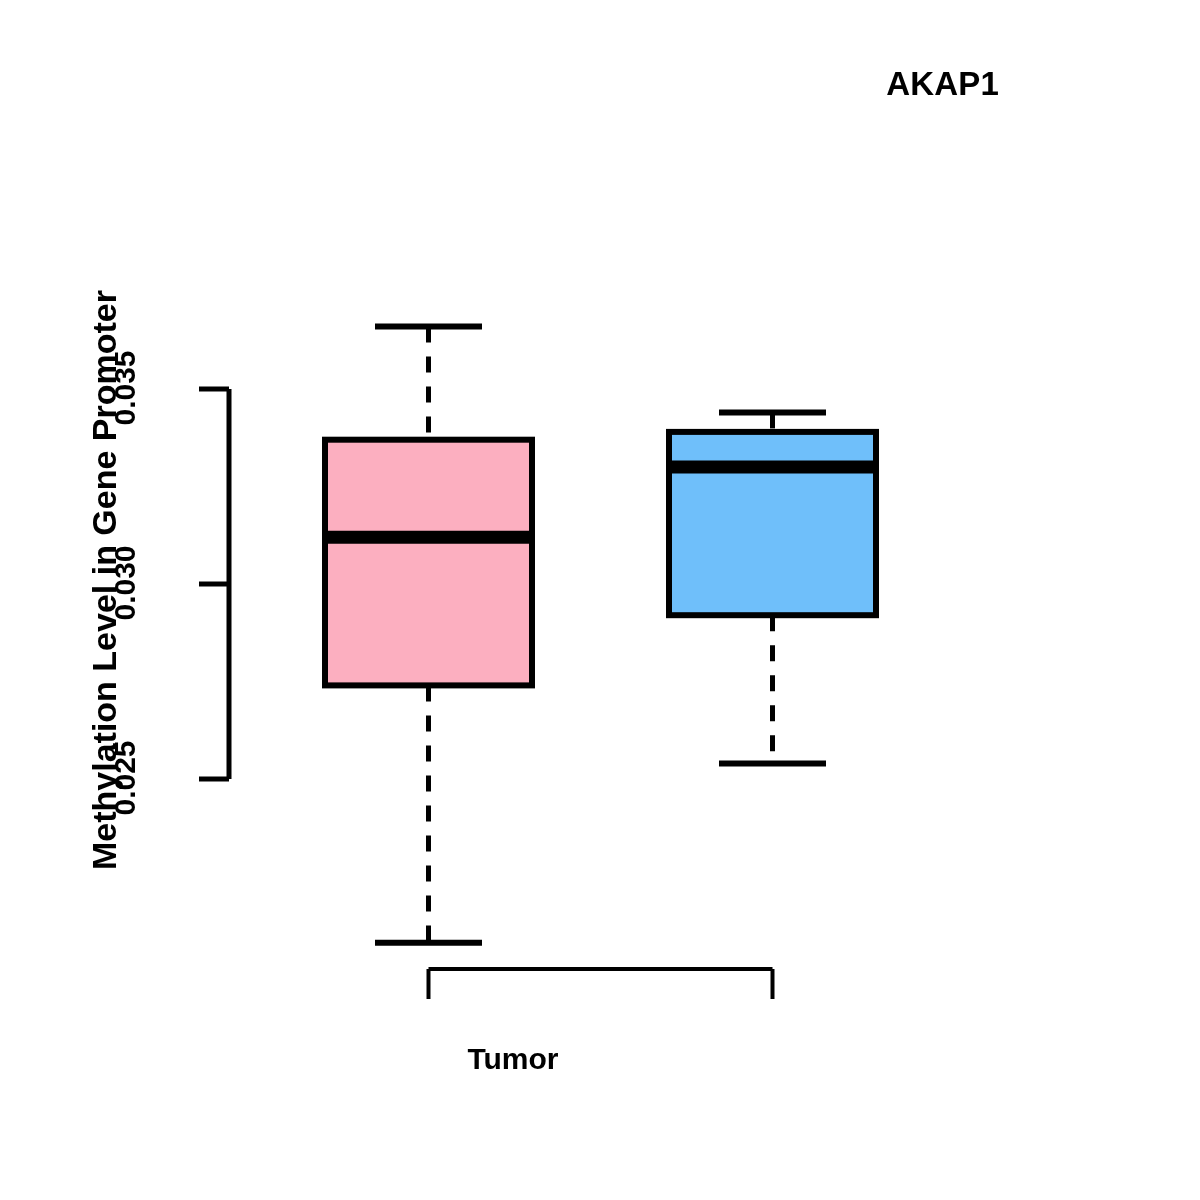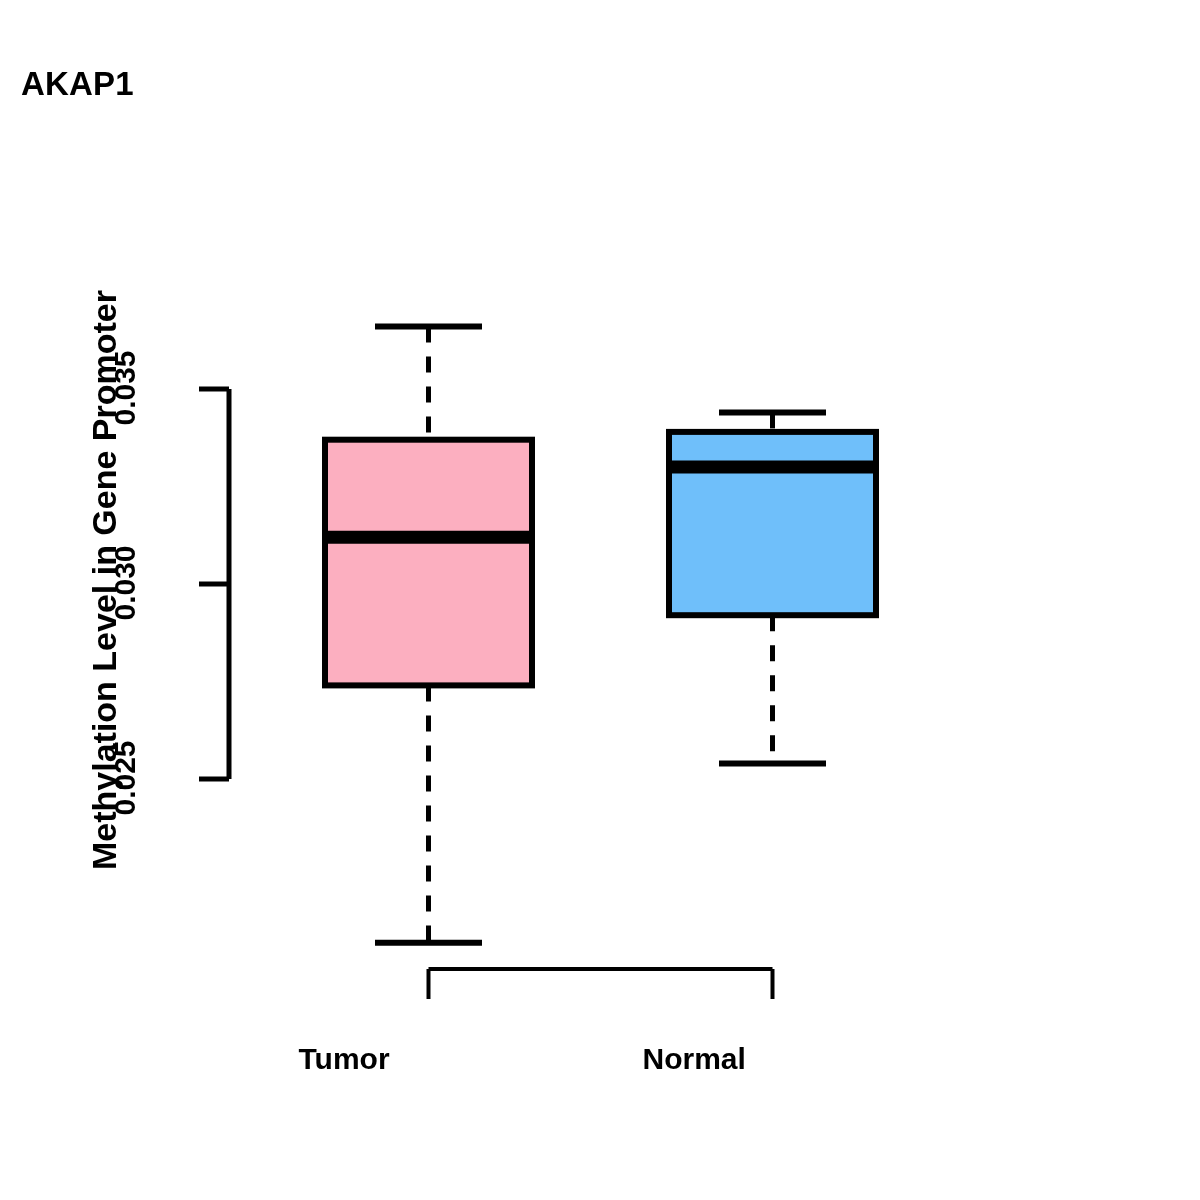--- a/index.html
+++ b/index.html
@@ -18,23 +18,22 @@
     width: 1200px;
     height: 1200px;
     background: #ffffff;
   }
   
   .title-block {
     position: absolute;
     left: 0;
     top: 64px;
     width: 999px;
-    text-align: left;
+    text-align: right;
     line-height: 1.22;
-    margin-left: 21px;
   }
   .title-main, .title-sub {
     font-weight: bold;
     font-size: 33px;
     color: #000000;
     letter-spacing: 0.2px;
   }
   .title-sub { display: block; margin-top: 6px; }
 
   
@@ -74,41 +73,40 @@
     width: 120px;
   }
 
   
   .xtick {
     position: absolute;
     font-size: 30px;
     font-weight: bold;
     color: #000000;
     white-space: nowrap;
-    text-align: left;
+    text-align: right;
     width: 260px;
   }
 </style>
 </head>
 <body>
 
 <div id="plot-root">
 
   <div class="title-block">
     <span class="title-main">AKAP1</span>
   </div>
 
   <div class="ylab">Methylation Level in Gene Promoter</div>
 
   <div class="ytick" id="ytick0" style="left: 65px; top: 371px;">0.035</div>
   <div class="ytick" id="ytick1" style="left: 65px; top: 566px;">0.030</div>
   <div class="ytick" id="ytick2" style="left: 65px; top: 761px;">0.025</div>
 
   <div class="xtick" id="xtick0" style="left: 298.5px; top: 1042px;">Tumor</div>
-  <div class="xtick" id="xtick1" style="left: 642.5px; top: 1042px;">Normal</div>
 
   <svg id="axes-svg" viewBox="0 0 1200 1200">
       <line x1="229" y1="389" x2="229" y2="779" stroke="#000000" stroke-width="5"></line>
       <line x1="229" y1="389" x2="199" y2="389" stroke="#000000" stroke-width="5"></line>
       <line x1="229" y1="584.0000000000001" x2="199" y2="584.0000000000001" stroke="#000000" stroke-width="5"></line>
       <line x1="229" y1="779" x2="199" y2="779" stroke="#000000" stroke-width="5"></line>
       <line x1="428.5" y1="969" x2="772.5" y2="969" stroke="#000000" stroke-width="4"></line>
       <line x1="428.5" y1="969" x2="428.5" y2="999" stroke="#000000" stroke-width="4"></line>
       <line x1="772.5" y1="969" x2="772.5" y2="999" stroke="#000000" stroke-width="4"></line>
     </svg>

